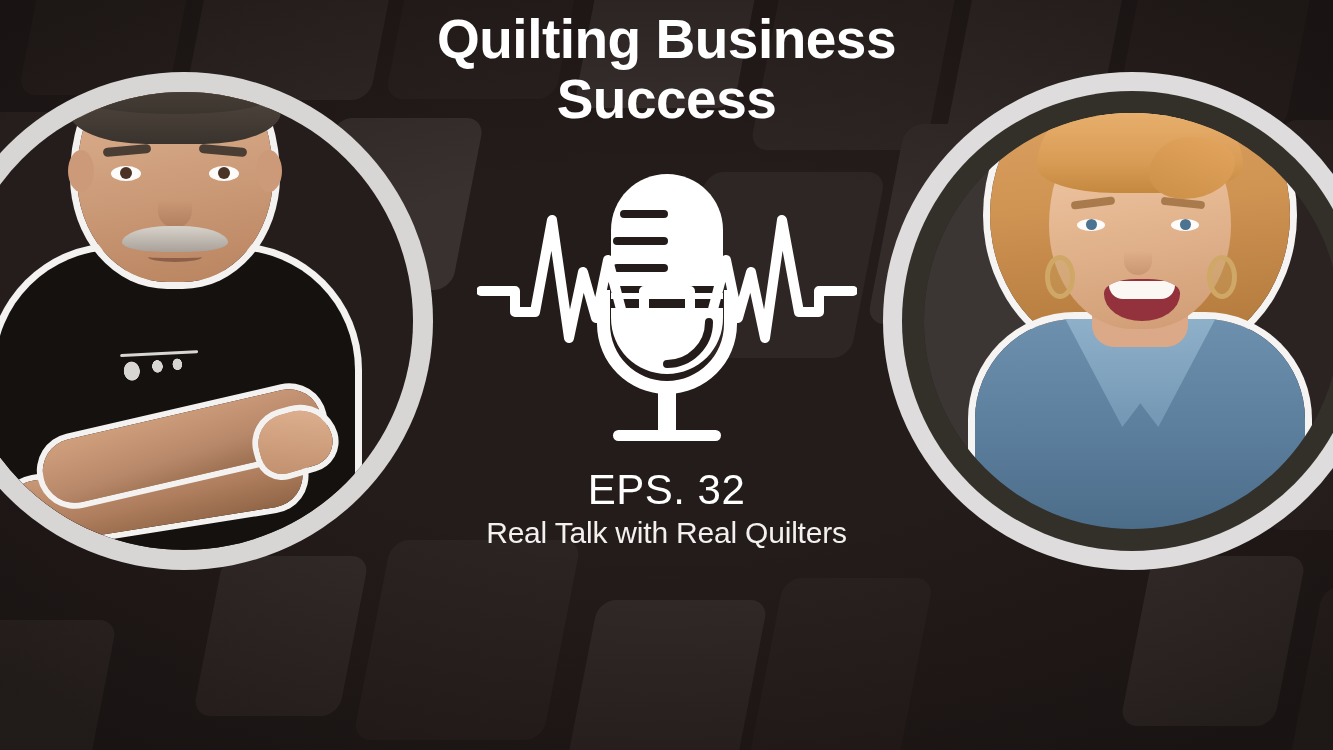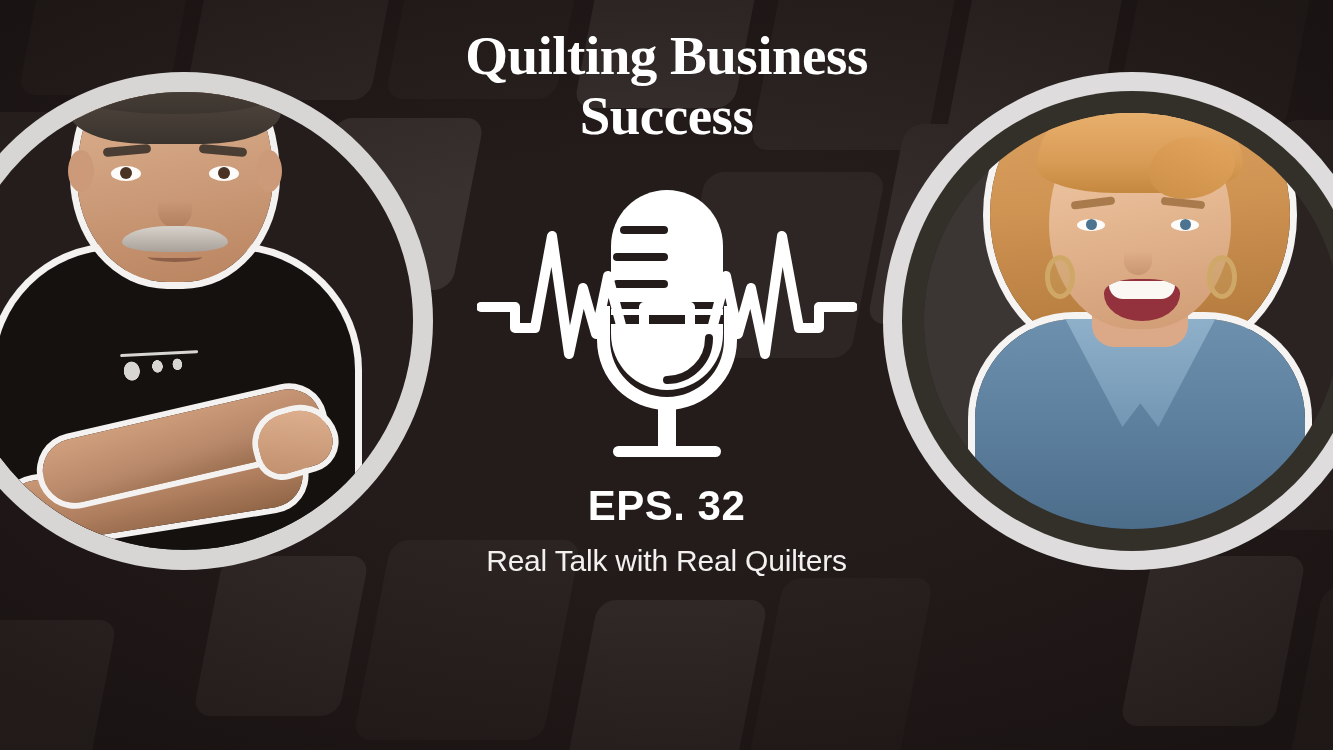--- a/index.html
+++ b/index.html
@@ -359,21 +359,21 @@
     left:50%; top:0;
     width:520px; height:750px;
     transform:translateX(-50%);
     z-index:4;
     display:flex;
     flex-direction:column;
     align-items:center;
     text-align:center;
   }
 
-  #title-block { margin-top:26px;font-family:Liberation Serif, serif; }
+  #title-block { margin-top:10px; }
   .title-line {
     color:#ffffff;
     font-weight:700;
     font-size:55px;
     line-height:1.09;
     letter-spacing:-.5px;
   }
   #podcast-label {
     color:#f2efed;
     font-style:italic;
@@ -388,33 +388,33 @@
     margin-top:28px;
     width:380px; height:290px;
     display:flex; align-items:center; justify-content:center;
   }
   #mic-wrap svg { width:100%; height:100%; display:block; }
 
   
   #episode-block { margin-top:18px; }
   #episode-number {
     color:#ffffff;
-    font-weight:700;
+    font-weight:400;
     font-size:42px;
     letter-spacing:.5px;
   }
   .episode-subtitle {
     color:#f3f1ef;
     font-weight:400;
     font-size:30px;
     line-height:1.16;
     letter-spacing:-.2px;
     white-space:nowrap;
   }
-  #episode-sub-1 { margin-top:14px; }
+  #episode-sub-1 { margin-top:2px; }
 </style>
 </head>
 <body>
 
 <div id="cover">
 
   <div id="bg-pattern">
       <div class="tile" style="left: 150px; top: 50px; width: 150px; height: 125px; background: rgb(44, 36, 34);"></div>
       <div class="tile" style="left: 318px; top: 40px; width: 185px; height: 140px; background: rgb(51, 43, 41);"></div>
       <div class="tile" style="left: 518px; top: 44px; width: 170px; height: 135px; background: rgb(42, 34, 32);"></div>

